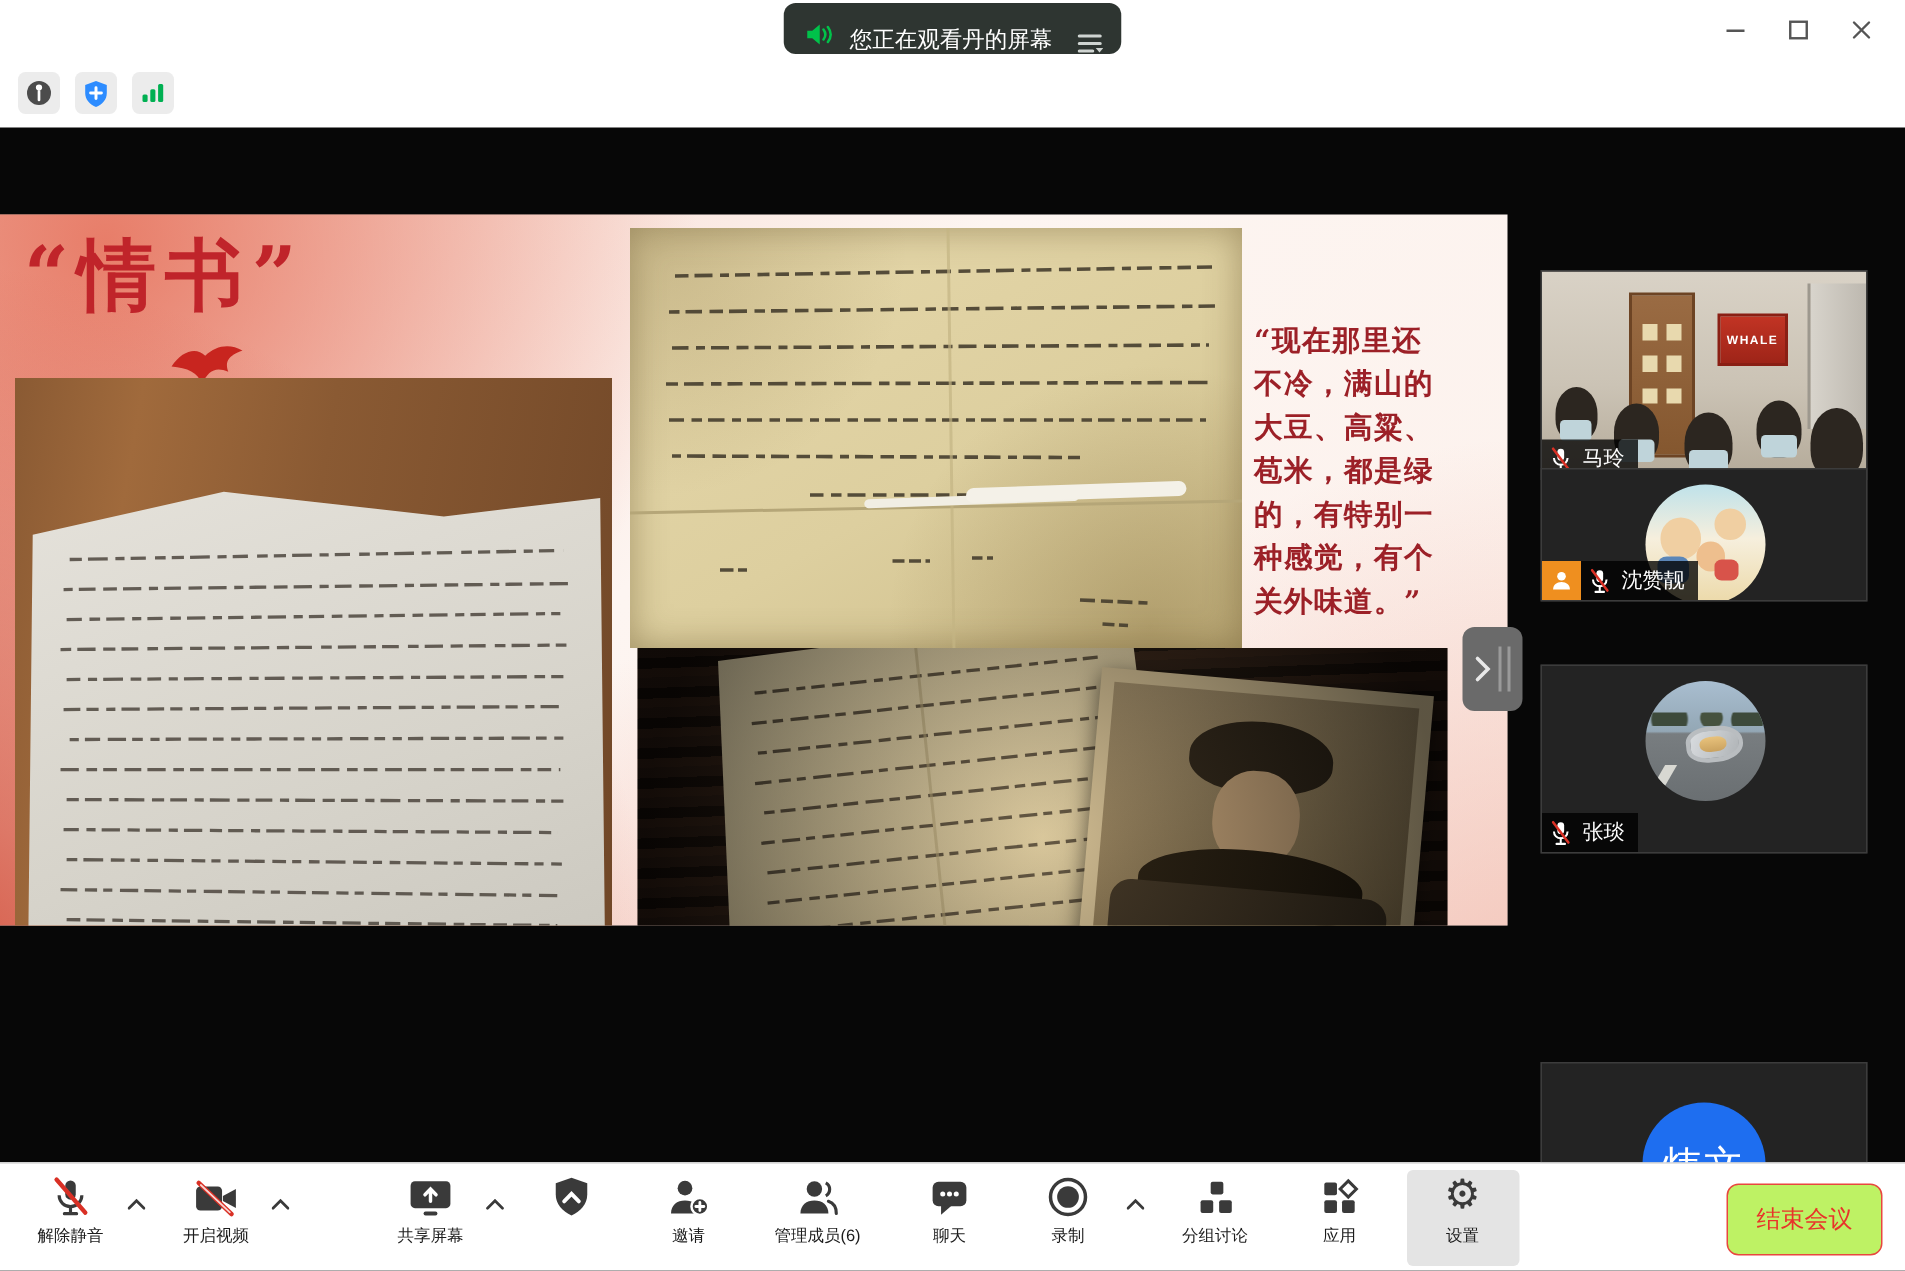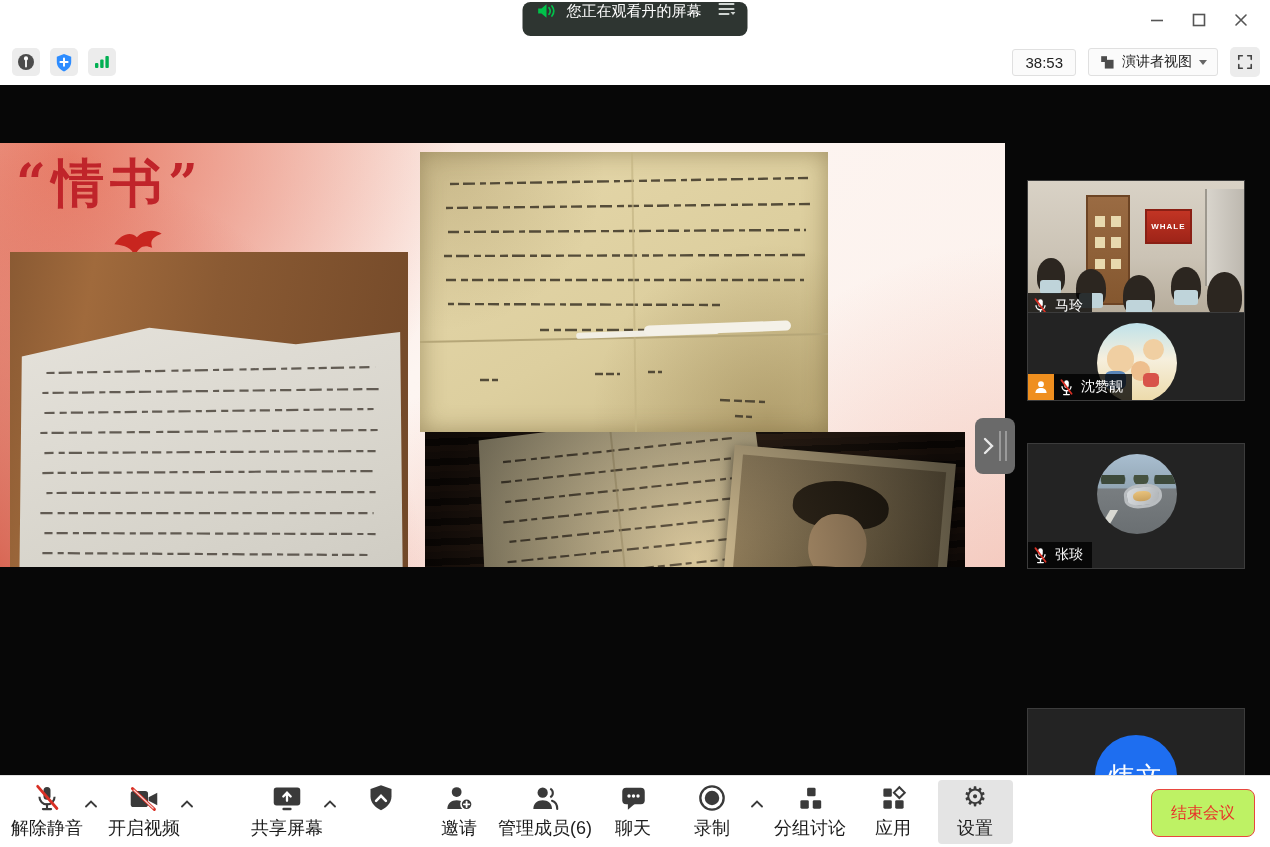--- a/index.html
+++ b/index.html
@@ -3,40 +3,40 @@
 <meta charset="utf-8">
 <style>
   * { margin:0; padding:0; box-sizing:border-box; }
   html,body { width:1270px; height:847px; }
   body { font-family:"Liberation Sans", sans-serif; background:#fff; }
   .app { position:relative; width:1270px; height:847px; overflow:hidden; background:#fff; }
 
   
   .titlebar { position:absolute; left:0; top:0; width:1270px; height:40px; background:#ffffff; }
   .banner-pill { position:absolute; left:50%; top:2px; transform:translateX(-50%);
-    height:34px; background:#2e3531; border-radius:8px; display:flex; align-items:flex-start;
+    height:34px; background:#2e3531; border-radius:8px; display:flex; align-items:flex-end;
     padding:0 12px 0 14px; gap:10px; color:#fff; font-size:15px; cursor:pointer; }
   .pill-menu { display:flex; align-items:center; margin-left:6px; }
   .win-controls { position:absolute; right:8px; top:0; height:40px; display:flex; align-items:center; }
   .winbtn { width:42px; height:40px; display:flex; align-items:center; justify-content:center; cursor:pointer; }
 
   
   .toolbar-top { position:absolute; left:0; top:40px; width:1270px; height:45px; background:#fff; }
   .tt-left { position:absolute; left:12px; top:8px; display:flex; gap:10px; }
   .tt-btn { width:28px; height:28px; background:#ececec; border-radius:5px; display:flex; align-items:center; justify-content:center; cursor:pointer; }
   .tt-right { position:absolute; right:10px; top:7px; display:flex; gap:12px; align-items:center; }
   .timer-box { background:#fbfbfb; border:1px solid #e0e0e0; border-radius:3px; padding:4px 12px; font-size:15px; color:#222; }
   .view-btn { background:#fbfbfb; border:1px solid #e0e0e0; border-radius:3px; padding:4px 10px; display:flex; align-items:center; gap:7px; font-size:14px; color:#222; cursor:pointer; }
   .caret-down { width:0; height:0; border-left:4px solid transparent; border-right:4px solid transparent; border-top:5px solid #666; }
   .fs-btn { width:30px; height:30px; background:#ececec; border-radius:5px; display:flex; align-items:center; justify-content:center; cursor:pointer; }
 
   
   .main { position:absolute; left:0; top:85px; width:1270px; height:690px; background:#070707; overflow:hidden; }
 
-  .slide { position:absolute; left:0; top:58px; width:1005px; height:424px; overflow:hidden;
+  .slide { position:absolute; left:0; top:58px; width:1005px; height:474px; overflow:hidden;
     background:
       radial-gradient(circle at -6% 112%, rgba(206,62,40,.9), rgba(206,62,40,0) 42%),
       radial-gradient(circle at 7% 4%, rgba(229,110,88,.85), rgba(229,110,88,0) 38%),
       radial-gradient(circle at 55% 130%, rgba(228,120,98,.45), rgba(228,120,98,0) 42%),
       radial-gradient(circle at 103% 118%, rgba(233,146,126,.5), rgba(233,146,126,0) 35%),
       linear-gradient(135deg, #f5cfc3 0%, #fdf5f1 45%, #fcf1ec 100%); }
   .slide-title { position:absolute; left:16px; top:6px; font-family:"DejaVu Serif", serif; font-weight:bold;
     font-size:52px; color:#c0242a; letter-spacing:6px; }
   .bird { position:absolute; }
 
@@ -109,21 +109,21 @@
   .nf-body { position:absolute; left:26%; top:18%; width:58%; height:74%; background:#0d0d10; border-radius:48% 48% 40% 40%; }
   .nf-mask { position:absolute; left:12%; top:26%; width:26%; height:42%; background:#e9e7e0; border-radius:50%; transform:rotate(-14deg); }
   .nf-cat { position:absolute; left:46%; top:12%; width:26%; height:24%; background:#d9b98b; border-radius:50% 50% 46% 46%; }
   .nf-ear { position:absolute; top:-26%; width:30%; height:44%; background:#caa876; border-radius:30% 70% 0 40%; }
   .blue-av { background:#1e6ef0; display:flex; align-items:center; justify-content:center; color:#fff; font-size:26px; letter-spacing:2px; }
 
   
   .toolbar-bottom { position:absolute; left:0; top:775px; width:1270px; height:72px; background:#fff; border-top:1px solid #e2e2e2; }
   .titem { position:absolute; top:6px; transform:translateX(-50%); display:flex; flex-direction:column; align-items:center; gap:4px; cursor:pointer; }
   .titem .ticon { height:30px; display:flex; align-items:flex-end; justify-content:center; }
-  .tlabel { font-size:18px; color:#1c1c1c; white-space:nowrap; }
+  .tlabel { font-size:11px; color:#1c1c1c; white-space:nowrap; }
   .chev { position:absolute; top:18px; transform:translateX(-50%); cursor:pointer; }
   .settings-bg { position:absolute; left:938px; top:4px; width:75px; height:64px; background:#e4e4e4; border-radius:4px; }
   .gear-glyph { font-size:27px; color:#3a3a3a; line-height:30px; font-family:"DejaVu Sans", sans-serif; }
   .end-btn { position:absolute; right:15px; top:13px; width:104px; height:48px; background:#bef264; border:1px solid #e8473f; border-radius:8px; color:#e8332a; font-size:16px; display:flex; align-items:center; justify-content:center; cursor:pointer; }
 </style>
 </head>
 <body>
 
 <div class="app">
 
@@ -174,36 +174,20 @@
         <svg width="18" height="19" viewBox="0 0 20 21">
             <path d="M10 1 L18 4 v6 c0 5 -3.4 8.4 -8 10.4 C5.4 18.4 2 15 2 10 V4 Z" fill="#2d8cff"></path>
             <path d="M10 6 v8 M6 10 h8" stroke="#fff" stroke-width="2.2" stroke-linecap="round"></path>
           </svg>
       </div>
       <div class="tt-btn">
         <svg width="18" height="16" viewBox="0 0 18 16">
             <rect x="2" y="9" width="3.4" height="5" rx="1" fill="#00b052"></rect>
             <rect x="7.2" y="5.5" width="3.4" height="8.5" rx="1" fill="#00b052"></rect>
             <rect x="12.4" y="2" width="3.4" height="12" rx="1" fill="#00b052"></rect>
-          </svg>
-      </div>
-    </div>
-    <div class="tt-right">
-      <div class="timer-box">38:53</div>
-      <div class="view-btn">
-        <svg width="16" height="16" viewBox="0 0 22 22">
-            <rect x="3" y="3" width="8" height="8" fill="#4c4c4c"></rect>
-            <rect x="8" y="8" width="12" height="12" fill="#4c4c4c"></rect>
-          </svg>
-        <span>演讲者视图</span>
-        <span class="caret-down"></span>
-      </div>
-      <div class="fs-btn">
-        <svg width="16" height="16" viewBox="0 0 18 18">
-            <path d="M2 6 V2 h4 M12 2 h4 v4 M16 12 v4 h-4 M6 16 H2 v-4" stroke="#444" stroke-width="1.8" fill="none" stroke-linecap="round"></path>
           </svg>
       </div>
     </div>
   </div>
 
   <div class="main">
 
     <div class="slide">
       <div class="slide-title">“情书”</div>
 
@@ -286,20 +270,27 @@
           <div class="portrait-inner">
             <div class="p-hat"></div>
             <div class="p-face"></div>
             <div class="p-collar"></div>
             <div class="p-coat"></div>
           </div>
         </div>
         <div class="bm-shade"></div>
       </div>
 
+      <div class="quote">“现在那里还
+不冷，满山的
+大豆、高粱、
+苞米，都是绿
+的，有特别一
+种感觉，有个
+关外味道。”</div>
 
       <div class="list-overlay">
         <div class="lo-row">
             <div class="lo-dot"></div>
             <div class="lo-line"></div>
           </div>
         <div class="lo-row">
             <div class="lo-dot"></div>
             <div class="lo-line" style="width:70%; flex:none;"></div>
           </div>

